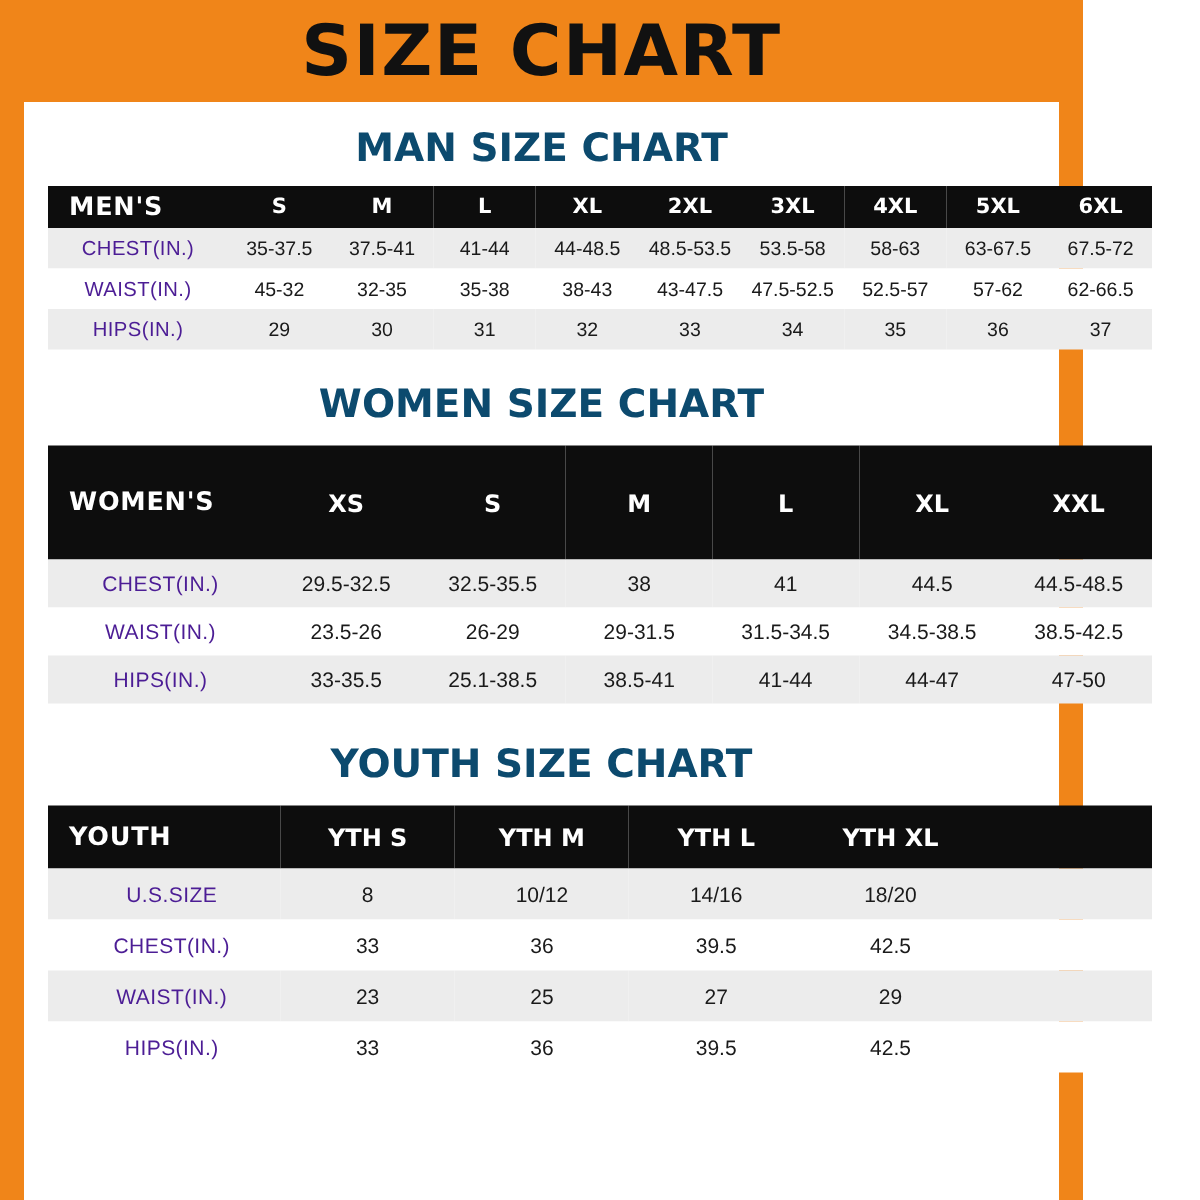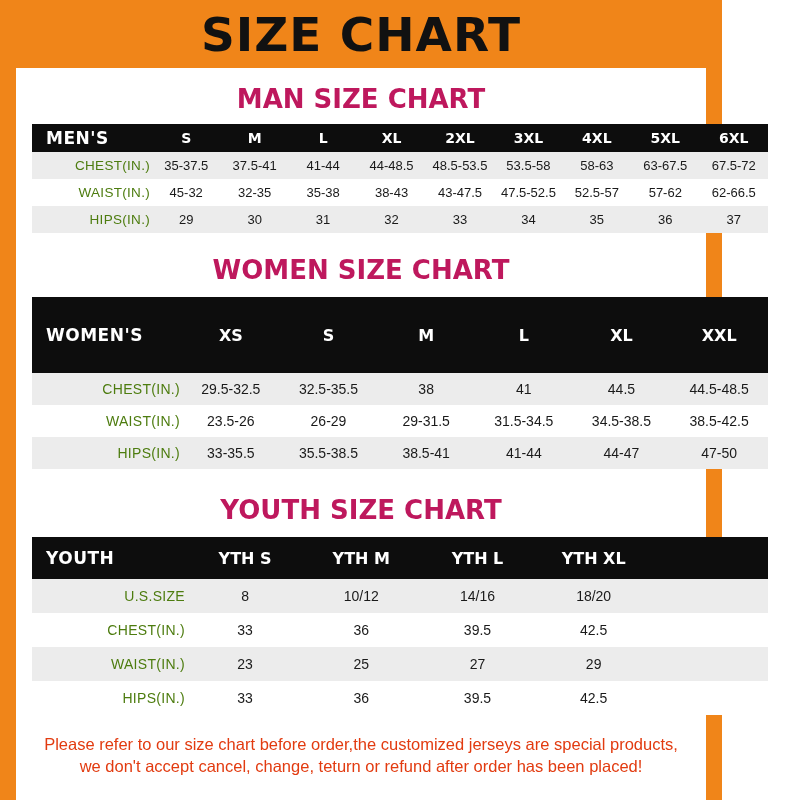--- a/index.html
+++ b/index.html
@@ -46,21 +46,21 @@
     padding: 0 16px;
     box-sizing: border-box;
     display: flex;
     flex-direction: column;
   }
   .section-title {
     text-align: center;
     font-family: "DejaVu Sans", sans-serif;
     font-weight: bold;
     font-size: 26px;
-    color: #be185d;
+    color: #0c4a6e;
     letter-spacing: 0px;
   }
   .t1 { margin-top: 16px; margin-bottom: 10px; }
   .t2 { margin-top: 22px; margin-bottom: 12px; }
   .t3 { margin-top: 26px; margin-bottom: 12px; }
 
   table.size-table {
     width: 736px;
     margin: 0 auto;
     border-collapse: collapse;
@@ -84,22 +84,21 @@
   table.size-table tbody td {
     text-align: center;
     font-size: 13px;
     color: #1a1a1a;
     padding: 6px 2px;
     font-family: "Liberation Sans", sans-serif;
   }
   table.size-table tbody td.rowhead {
     font-size: 13.5px;
     letter-spacing: 0.3px;
-    color: #4d7c0f;
-    text-align: right;
+    color: #4c1d95;
   }
   table.size-table tbody tr.odd td { background: #ececec; }
   table.size-table tbody tr.even td { background: #ffffff; }
 
   
   table.men col.c0 { width: 120px; }
   
   table.women thead th { font-size: 16px; padding: 28px 2px; }
   table.women thead th.rowhead { font-size: 17px; }
   table.women tbody td { font-size: 14px; padding: 8px 2px; }
@@ -237,21 +236,21 @@
           <td>23.5-26</td>
           <td>26-29</td>
           <td>29-31.5</td>
           <td>31.5-34.5</td>
           <td>34.5-38.5</td>
           <td>38.5-42.5</td>
         </tr>
         <tr class="odd">
           <td class="rowhead">HIPS(IN.)</td>
           <td>33-35.5</td>
-          <td>35.5-38.5</td>
+          <td>25.1-38.5</td>
           <td>38.5-41</td>
           <td>41-44</td>
           <td>44-47</td>
           <td>47-50</td>
         </tr>
       </tbody>
     </table>
 
     <div class="section-title t3">YOUTH SIZE CHART</div>
     <table class="size-table youth">
@@ -302,20 +301,16 @@
           <td class="rowhead">HIPS(IN.)</td>
           <td>33</td>
           <td>36</td>
           <td>39.5</td>
           <td>42.5</td>
           <td></td>
         </tr>
       </tbody>
     </table>
 
-    <div class="notice">
-      <span class="line">Please refer to our size chart before order,the customized jerseys are special products,</span>
-      <span class="line">we don't accept cancel, change, teturn or refund after order has been placed!</span>
-    </div>
 
     <div class="bottom-spacer"></div>
   </div>
 </div>
 
 </body></html>

